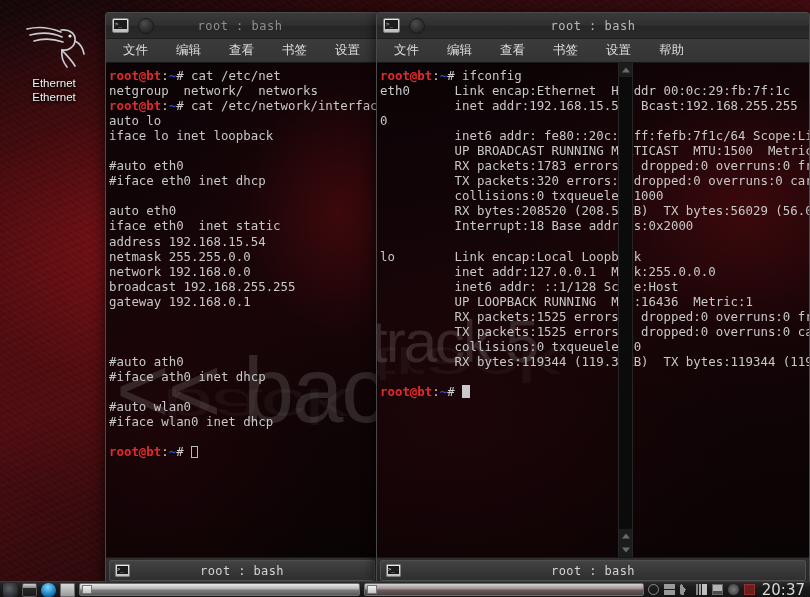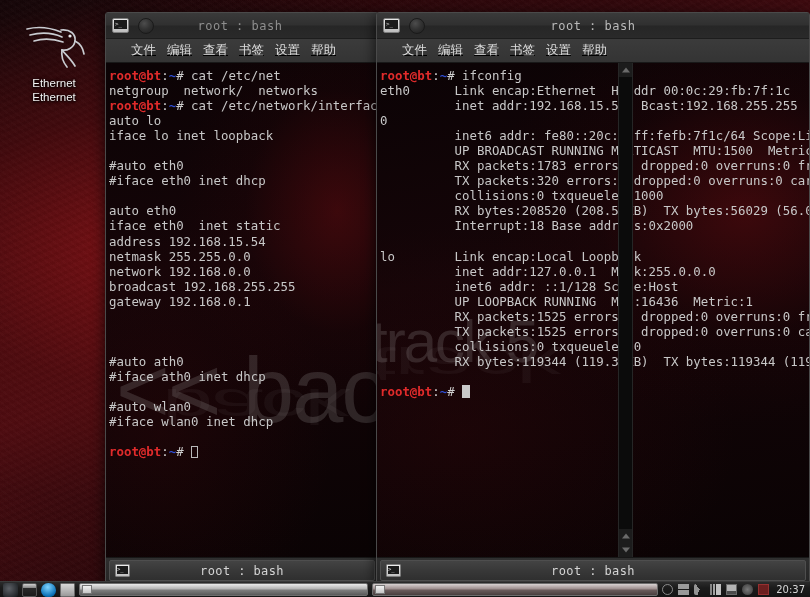--- a/index.html
+++ b/index.html
@@ -40,21 +40,20 @@
   }
 
   
   .term {
     position:absolute; z-index:5;
     background:#2b2b2b;
     border:1px solid #4a4a4a;
     border-radius:3px 3px 2px 2px;
     display:flex; flex-direction:column;
     box-shadow:0 3px 14px rgba(0,0,0,0.75);
-    text-decoration:underline;
   }
   #term-left  { left:105px;  top:12px; width:274px; height:572px; }
   #term-right { left:376px;  top:12px; width:434px; height:572px; }
 
   .titlebar {
     height:26px; flex:0 0 26px; position:relative;
     background:linear-gradient(180deg,#3a3a3a 0%,#303030 48%,#262626 52%,#2a2a2a 100%);
     border-bottom:1px solid #1d1d1d;
     display:flex; align-items:center; padding:0 6px;
   }
@@ -81,21 +80,21 @@
     font-family:"DejaVu Sans Mono", monospace;
     font-size:12px; color:#b9b9b9; letter-spacing:0.5px;
     pointer-events:none;
   }
   #term-left .tb-title { color:#8e8e8e; padding-right:4px; }
 
   .menubar {
     height:24px; flex:0 0 24px;
     background:linear-gradient(180deg,#3b3b3b 0%,#343434 100%);
     border-bottom:1px solid #181818;
-    display:flex; align-items:center; padding-left:25px; gap:11px;
+    display:flex; align-items:center; padding-left:17px; gap:28px;
   }
   .menubar .mi {
     font-size:12.5px; color:#dedede; cursor:default; white-space:nowrap;
     font-family:"DejaVu Sans", sans-serif;
   }
 
   
   .screen {
     flex:1 1 auto; position:relative; overflow:hidden;
     background:#070204;
@@ -213,21 +212,21 @@
   .tray { margin-left:auto; display:flex; align-items:center; gap:5px; padding-right:2px; }
   .tray .ti { width:11px; height:11px; opacity:0.85; }
   .ti-clock { border:1.3px solid #9a9a9a; border-radius:50%; }
   .ti-net   { background:linear-gradient(180deg,#b0b0b0 45%, transparent 45%, transparent 55%, #b0b0b0 55%); }
   .ti-vol   { background:conic-gradient(from 200deg, #aaa 0 35%, transparent 35%); border-radius:2px; }
   .ti-bars  { background:linear-gradient(90deg,#999 0 2px, transparent 2px 3px, #bbb 3px 5px, transparent 5px 6px, #ddd 6px 9px); }
   .ti-mon   { background:linear-gradient(180deg,#cfcfcf 0 70%, #555 70%); border:1px solid #777; }
   .ti-dot   { background:radial-gradient(circle,#8a8a8a,#3a3a3a); border-radius:50%; }
   .ti-red   { background:#7a2020; border:1px solid #a33; }
   .clock {
-    font-family:"DejaVu Sans", sans-serif; font-size:10px; color:#d8d8d8;
+    font-family:"DejaVu Sans", sans-serif; font-size:15px; color:#d8d8d8;
     white-space:nowrap; padding-left:2px;
   }
 </style>
 </head>
 <body>
 
 <div id="desktop">
 
   <div id="desk-icon">
     <div class="glyph">

